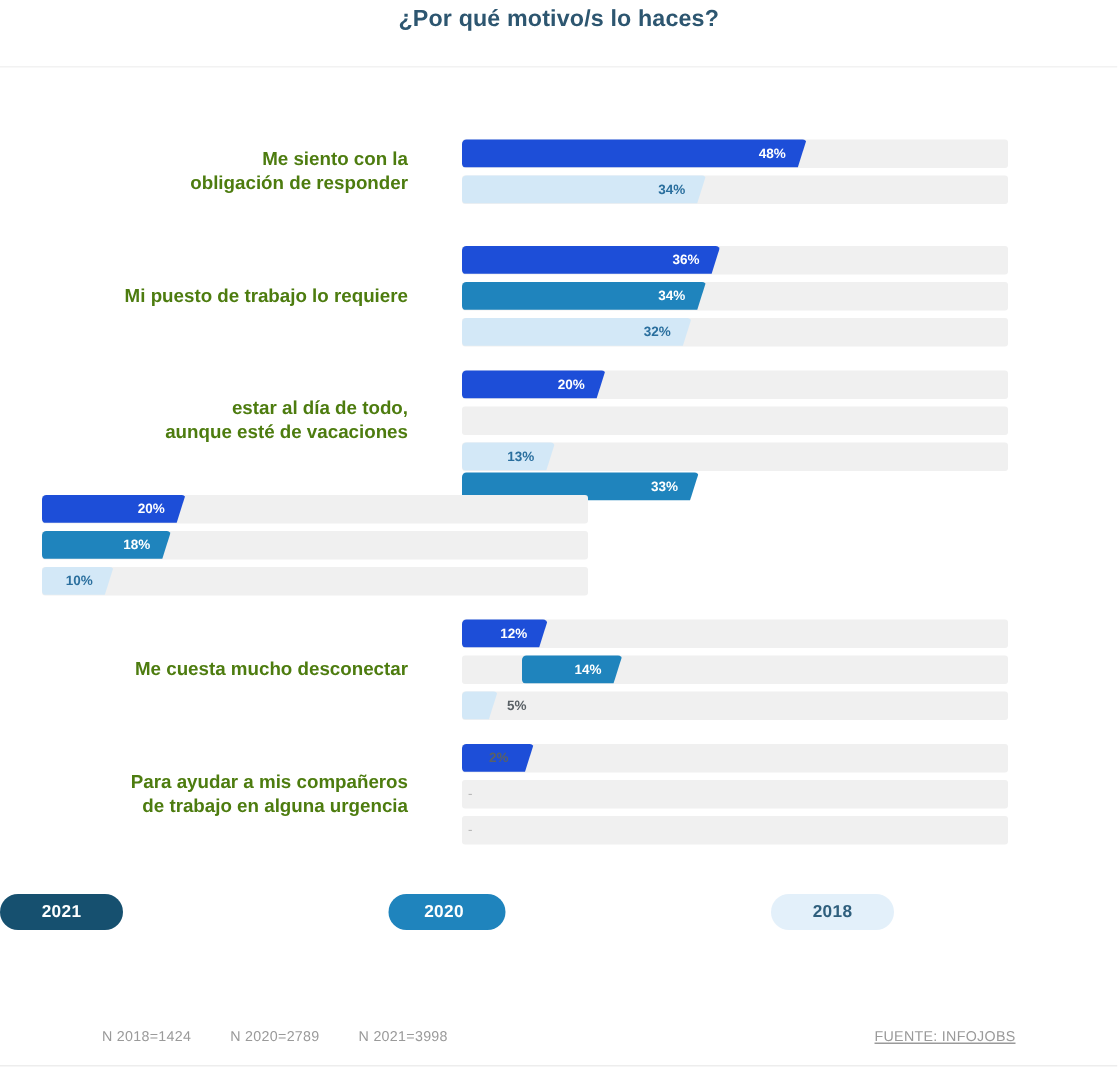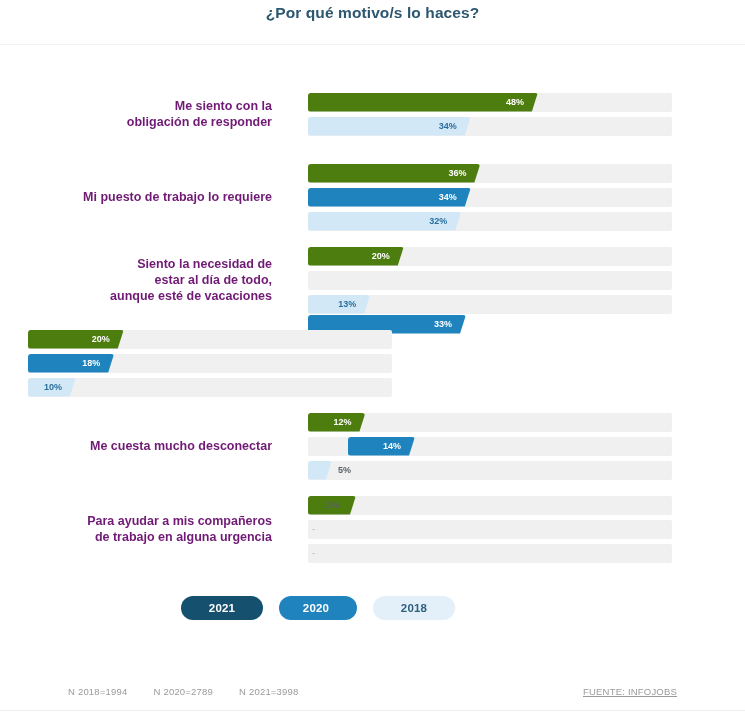--- a/index.html
+++ b/index.html
@@ -54,21 +54,21 @@
   }
 
   .cat-label {
     width: 280px;
     padding-right: 8px;
     box-sizing: border-box;
     text-align: right;
     font-size: 12.5px;
     font-weight: bold;
     line-height: 16px;
-    color: #701a75;
+    color: #4d7c0f;
     flex: 0 0 280px;
   }
 
   .bars-col {
     position: relative;
     flex: 1 1 auto;
     width: 364px;
     max-width: 364px;
     margin-left: 28px;
   }
@@ -90,21 +90,21 @@
     height: 19px;
     border-radius: 3px;
     box-sizing: border-box;
     
     clip-path: polygon(0 0, 100% 0, calc(100% - 6px) 100%, 0 100%);
     display: flex;
     align-items: center;
     justify-content: flex-end;
   }
 
-  .bar-fill.s2021 { background: #4d7c0f; padding-left: 48px; }
+  .bar-fill.s2021 { background: #1d4ed8; padding-left: 48px; }
   .bar-fill.s2020 { background: #1f84bd; }
   .bar-fill.s2018 { background: #d3e8f7; }
 
   .bar-value {
     font-size: 9px;
     font-weight: bold;
     line-height: 19px;
     padding-right: 14px;
     white-space: nowrap;
   }
@@ -131,24 +131,23 @@
     color: #b5b5b5;
   }
 
   
   .legend {
     position: absolute;
     top: 596px;
     left: 0;
     width: 596px;
     display: flex;
-    justify-content: center;
+    justify-content: space-between;
     align-items: center;
     gap: 16px;
-    margin-left: 20px;
   }
   .legend-item {
     border-radius: 13px;
     padding: 6px 20px;
     font-size: 11.5px;
     font-weight: bold;
     letter-spacing: 0.2px;
     min-width: 42px;
     text-align: center;
   }
@@ -237,21 +236,20 @@
           </div>
           <div class="bar-row">
             <div class="bar-fill s2018" title="2018 32%" style="width: 153.263px;">
               <span class="bar-value">32%</span>
             </div>
           </div>
         </div>
       </div>
       <div class="cat-group">
         <div class="cat-label">
-          <div>Siento la necesidad de</div>
           <div>estar al día de todo,</div>
           <div>aunque esté de vacaciones</div>
         </div>
         <div class="bars-col">
           <div class="bar-row">
             <div class="bar-fill s2021" title="2021 20%" style="width: 95.7895px;">
               <span class="bar-value">20%</span>
             </div>
           </div>
           <div class="bar-row">
@@ -327,20 +325,20 @@
     </div>
 
   <div class="legend" id="legend">
       <div class="legend-item s2021">2021</div>
       <div class="legend-item s2020">2020</div>
       <div class="legend-item s2018">2018</div>
     </div>
 
   <div class="footer">
     <div class="footer-left" id="footer-notes">
-        <span>N 2018=1994</span>
+        <span>N 2018=1424</span>
         <span>N 2020=2789</span>
         <span>N 2021=3998</span>
       </div>
     <div class="footer-right">FUENTE: INFOJOBS</div>
   </div>
   <div class="footer-rule"></div>
 </div>
 
 </body></html>

